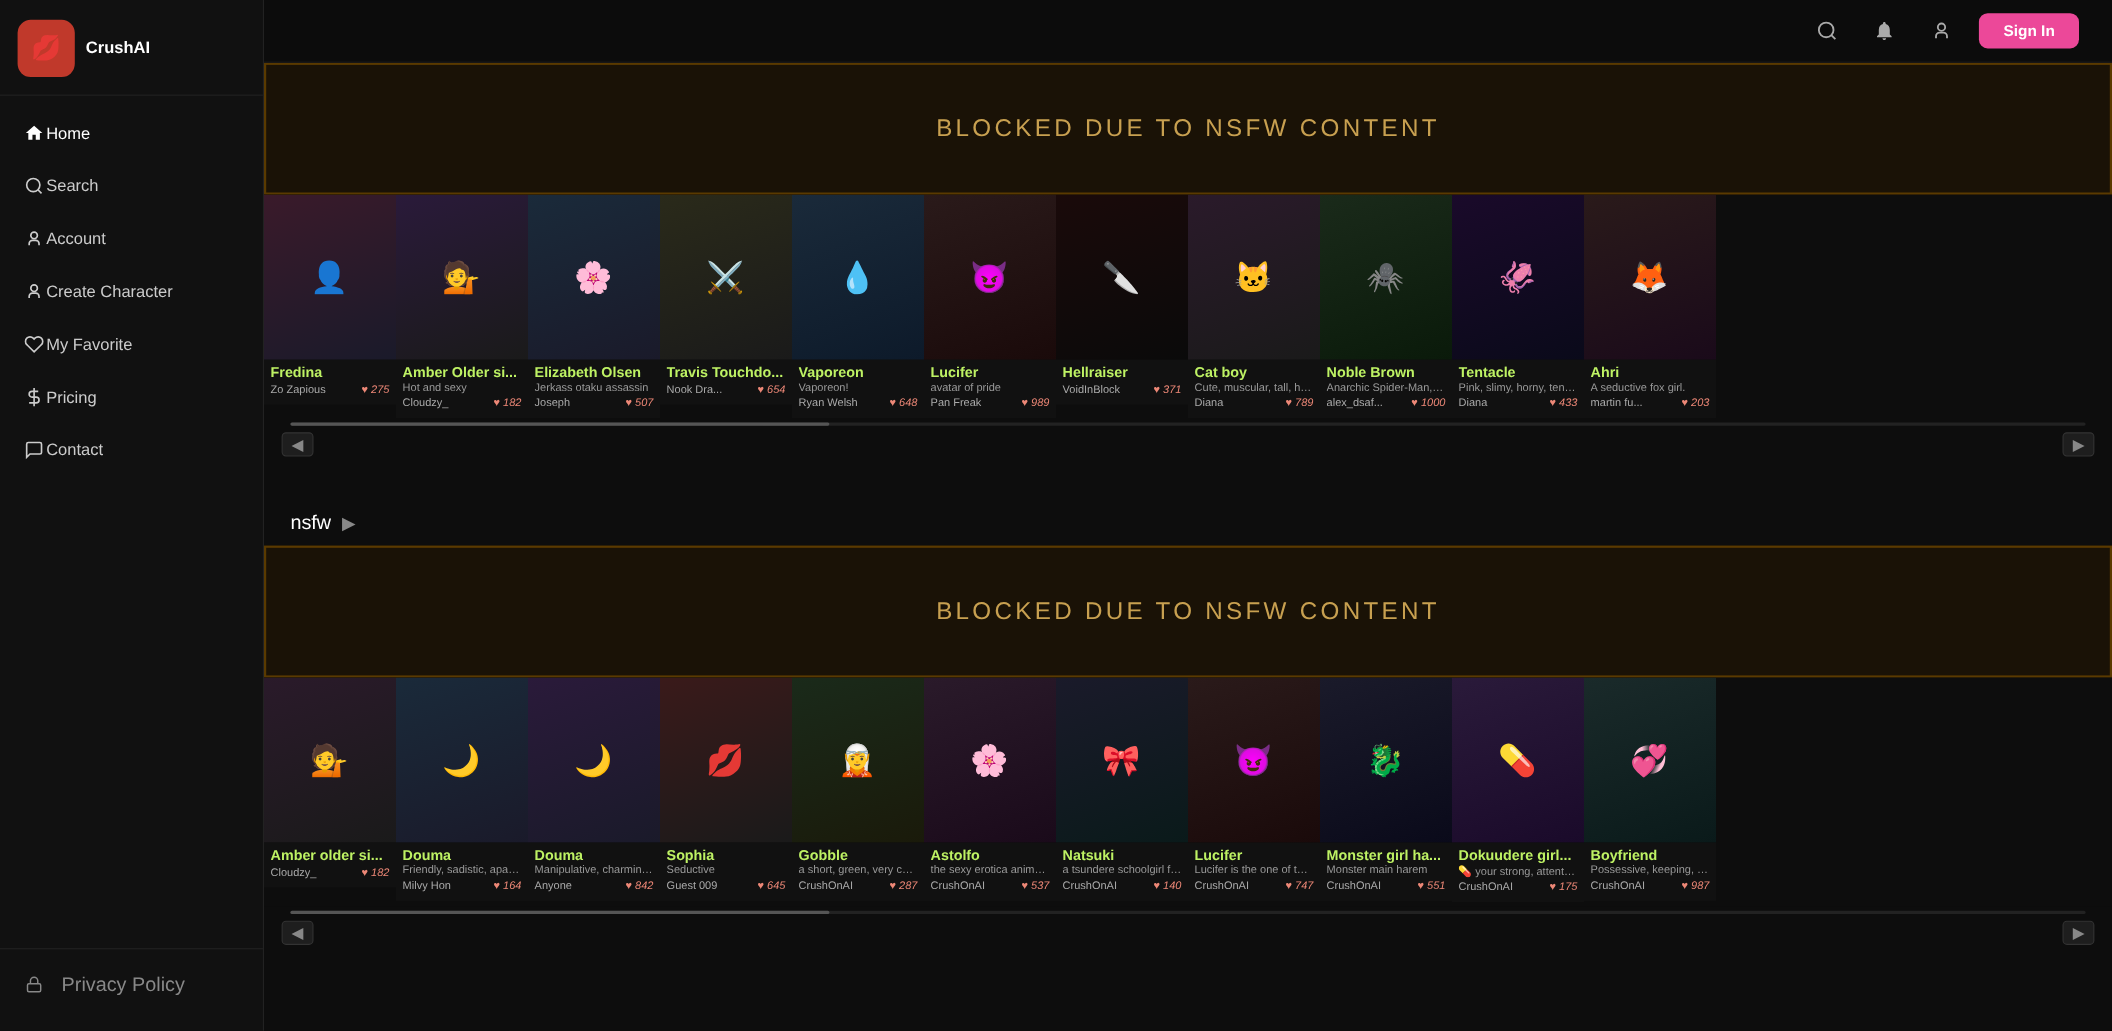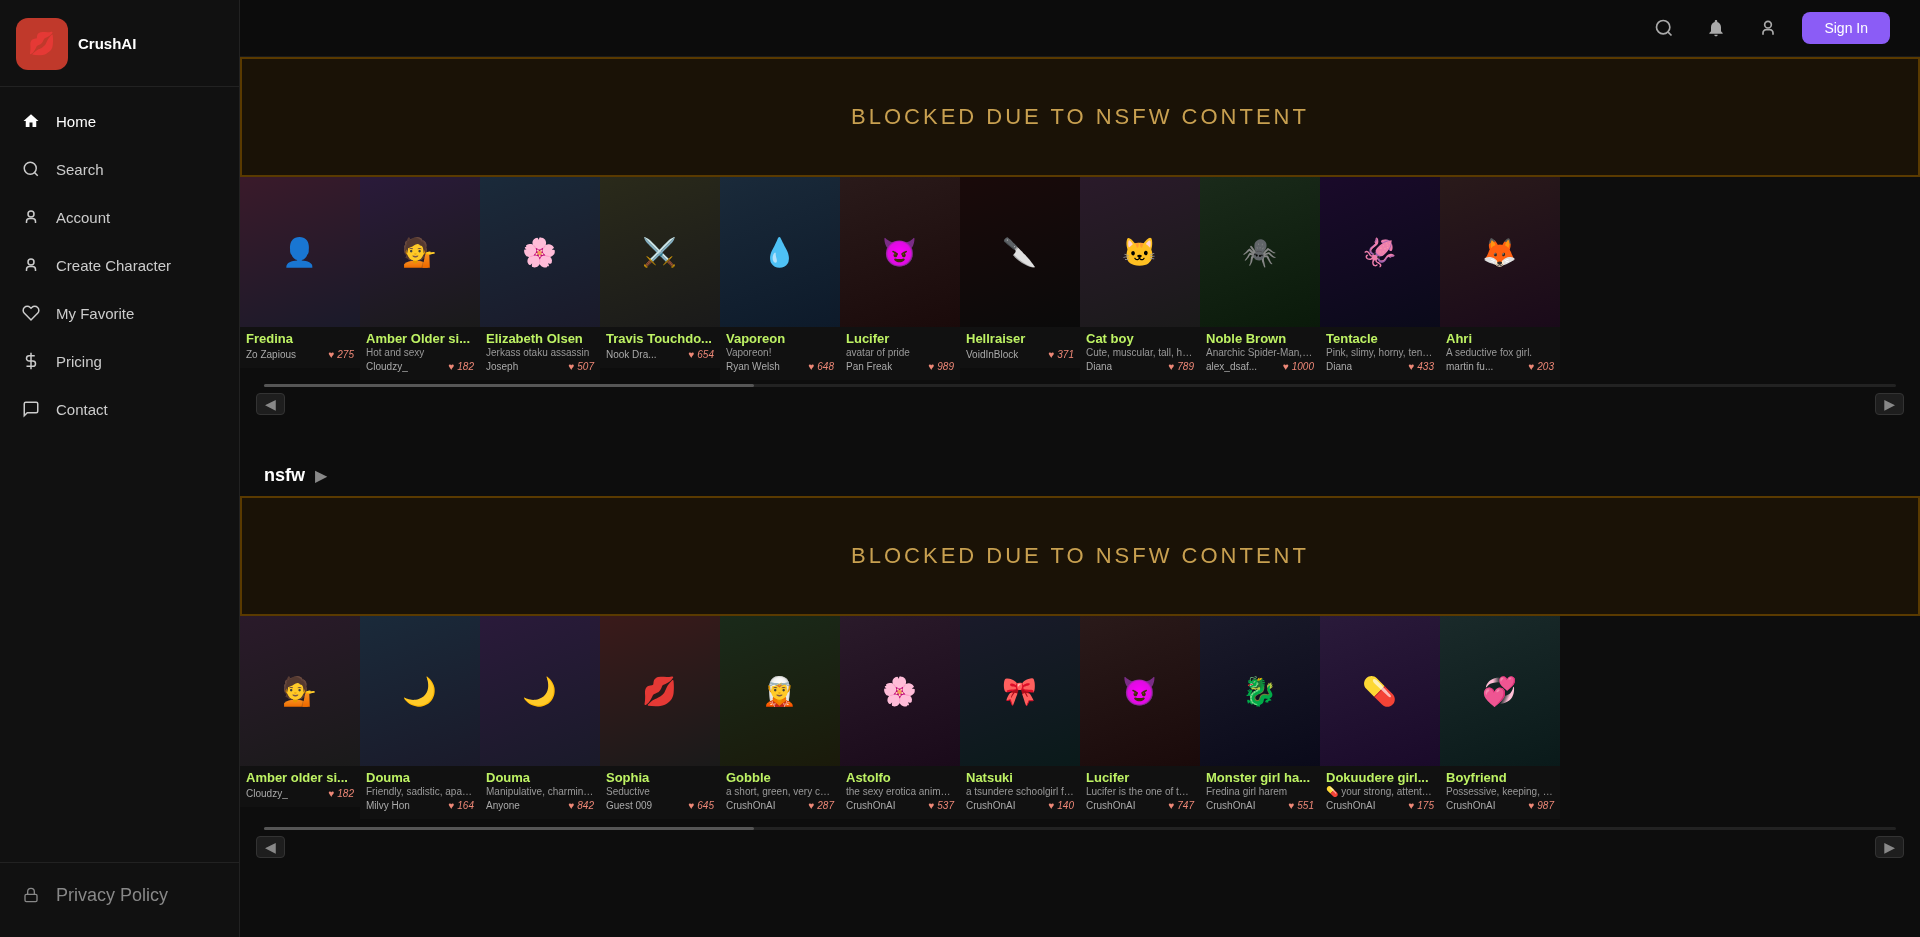--- a/index.html
+++ b/index.html
@@ -45,21 +45,20 @@
     }
     .sidebar-nav {
       flex: 1;
       padding: 10px 0;
       display: flex;
       flex-direction: column;
     }
     .nav-item {
       display: flex;
       align-items: center;
-      gap: 14px;
       padding: 13px 20px;
       cursor: pointer;
       color: #ccc;
       font-size: 15px;
       font-weight: 500;
       border-radius: 0;
       transition: background 0.15s;
     }
     .nav-item.active { color: #fff; }
     .nav-icon {
@@ -107,45 +106,45 @@
     .topbar-icon {
       width: 36px; height: 36px;
       display: flex; align-items: center; justify-content: center;
       cursor: pointer;
       color: #aaa;
       font-size: 20px;
       border-radius: 50%;
       transition: background 0.15s;
     }
     .signin-btn {
-      background: #8b5cf6;
+      background: #ec4899;
       color: #fff;
       border: none;
       padding: 8px 22px;
       border-radius: 8px;
       font-size: 14px;
-      font-weight: 400;
+      font-weight: 700;
       cursor: pointer;
       transition: background 0.15s;
     }
 
     
     .section { margin-bottom: 30px; padding: 0; }
     .section-header {
       display: flex;
       align-items: center;
       padding: 18px 24px 10px 24px;
       gap: 10px;
     }
     .section-arrow {
       font-size: 16px; color: #888; cursor: pointer;
     }
     .section-title {
       font-size: 18px;
-      font-weight: 700;
+      font-weight: 400;
       color: #fff;
       text-transform: lowercase;
     }
 
     
     .blocked-banner {
       background: #1a1206;
       border: 2px solid #5a3a00;
       margin: 0 0 0 0;
       display: flex;
@@ -616,21 +615,21 @@
           <div class="card-meta">
             <span>CrushOnAI</span>
             <span class="card-likes">♥ 747</span>
           </div>
         </div>
       </div>
       <div class="card">
         <div class="card-img-placeholder" style="background:linear-gradient(160deg,#1a1a2a,#0a0a1a);">🐉</div>
         <div class="card-info">
           <div class="card-name">Monster girl ha...</div>
-          <div class="card-desc">Fredina girl harem</div>
+          <div class="card-desc">Monster main harem</div>
           <div class="card-meta">
             <span>CrushOnAI</span>
             <span class="card-likes">♥ 551</span>
           </div>
         </div>
       </div>
       <div class="card">
         <div class="card-img-placeholder" style="background:linear-gradient(160deg,#2a1a3a,#1a0a2a);">💊</div>
         <div class="card-info">
           <div class="card-name">Dokuudere girl...</div>

